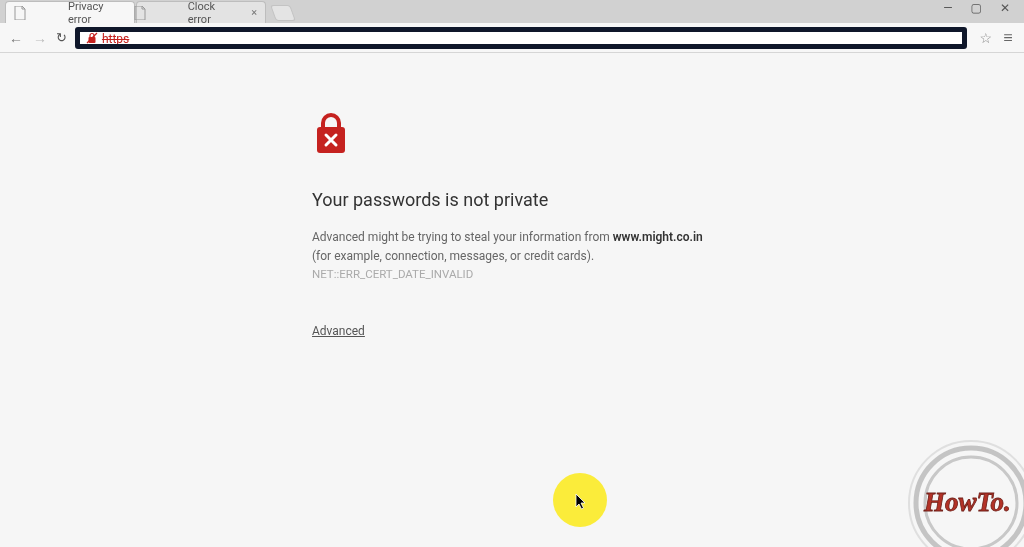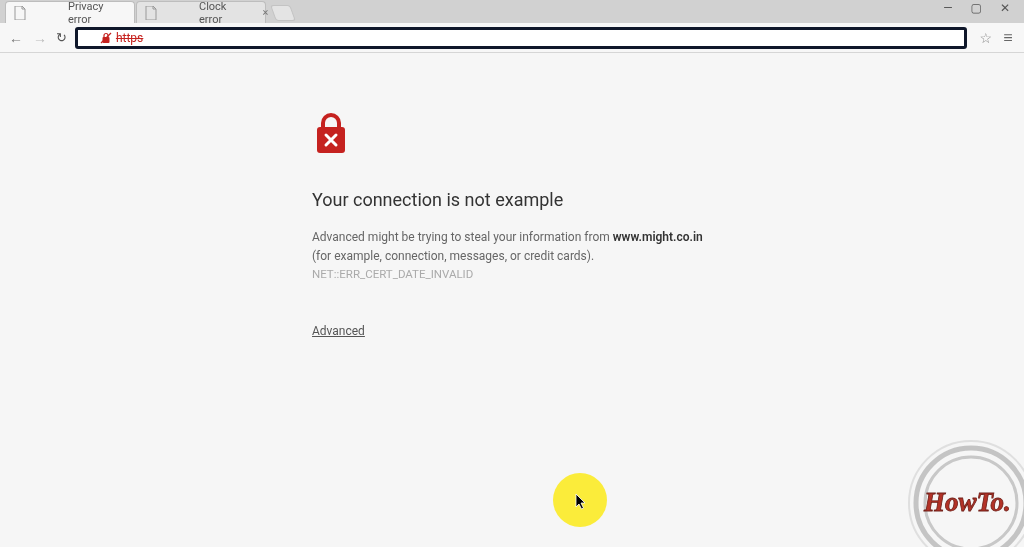--- a/index.html
+++ b/index.html
@@ -44,21 +44,21 @@
       padding: 0 8px;
       font-size: 11px;
       color: #555;
       margin-right: 1px;
       cursor: pointer;
       position: relative;
       border: 1px solid #bdbdbd;
       border-bottom: none;
       gap: 36px;
     }
-    .tab.inactive { background: #e3e3e3; }
+    .tab.inactive { background: #e3e3e3; justify-content: flex-end; }
     .tab .favicon { width: 12px; height: 14px; margin-right: 6px; flex-shrink: 0; }
     .tab .tab-close { margin-left: auto; font-size: 11px; color: #777; }
     .new-tab-btn {
       width: 20px; height: 16px;
       background: #e4e4e4;
       border: 1px solid #c3c3c3;
       margin-left: 6px;
       margin-bottom: 2px;
       transform: skewX(20deg);
       border-radius: 3px;
@@ -79,25 +79,25 @@
       cursor: pointer;
       width: 16px;
       text-align: center;
     }
     .nav-btn.disabled { color: #bbb; }
     .reload-btn { color: #555; font-size: 13px; cursor: pointer; }
     .address-bar {
       flex: 1;
       height: 22px;
       background: #fff;
-      border: 3px solid #0f172a;
+      border: 5px solid #0f172a;
       border-radius: 3px;
       display: flex;
-      align-items: center;
-      padding: 0 22px;
+      align-items: flex-start;
+      padding: 0 6px;
       font-size: 12px;
       color: #444;
       overflow: hidden;
       white-space: nowrap;
     }
     .address-bar .lock-bad {
       width: 12px; height: 12px; margin-right: 4px; flex-shrink:0;
     }
     .address-bar .https-struck {
       color: #c5221f;
@@ -229,21 +229,21 @@
 
 <div class="content">
   <div class="interstitial">
     <div class="lock-icon-wrap">
       <svg class="lock-icon" viewBox="0 0 38 42">
         <path d="M11 14 v-4 a8 8 0 0 1 16 0 v4" fill="none" stroke="#c5221f" stroke-width="4"></path>
         <rect x="5" y="14" width="28" height="26" rx="3" fill="#c5221f"></rect>
         <path d="M14 22 l10 10 M24 22 l-10 10" stroke="#fff" stroke-width="3" stroke-linecap="round"></path>
       </svg>
     </div>
-    <h1 class="headline">Your connection is not example</h1>
+    <h1 class="headline">Your passwords is not private</h1>
     <p class="body-text">
       <span>Advanced might be trying to steal your information from </span><b>www.might.co.in</b><span> (for example, connection, messages, or credit cards). </span><span class="error-code">NET::ERR_CERT_DATE_INVALID</span>
     </p>
     <div class="actions">
       <span class="advanced-link">Advanced</span>
     </div>
   </div>
 
   <div class="cursor-highlight">
     <svg class="cursor-arrow" viewBox="0 0 12 18">

